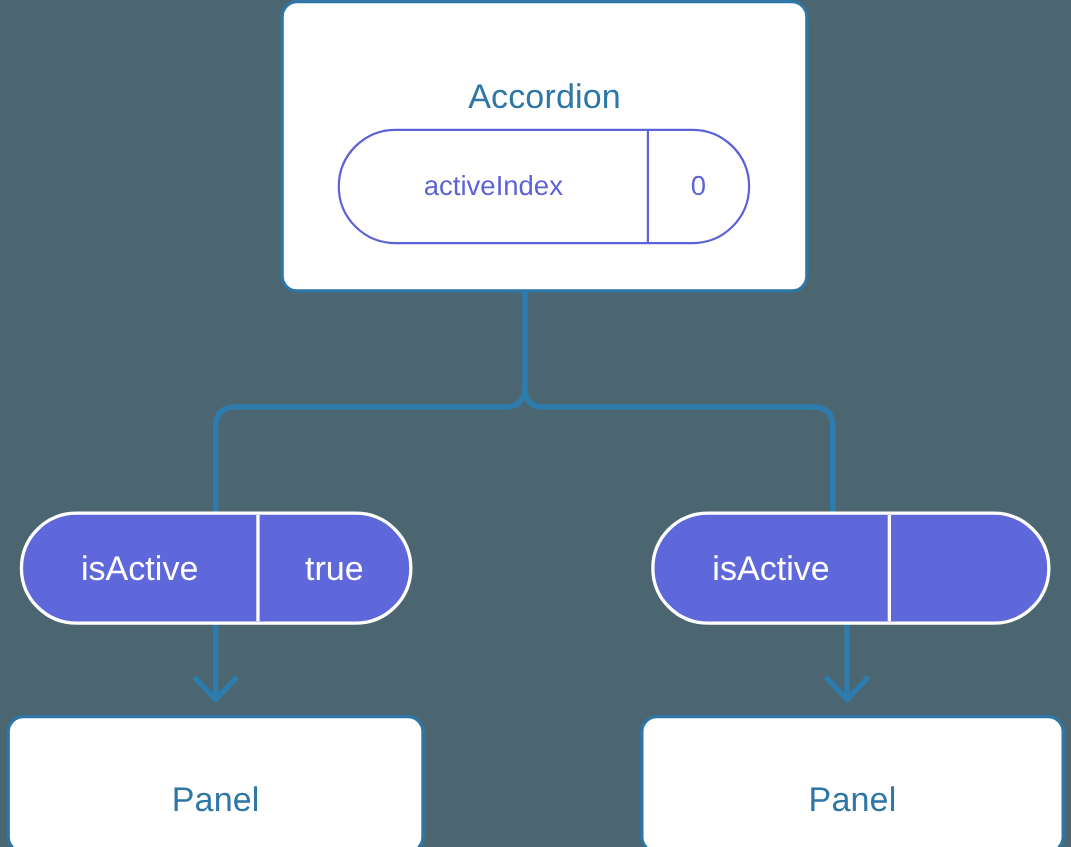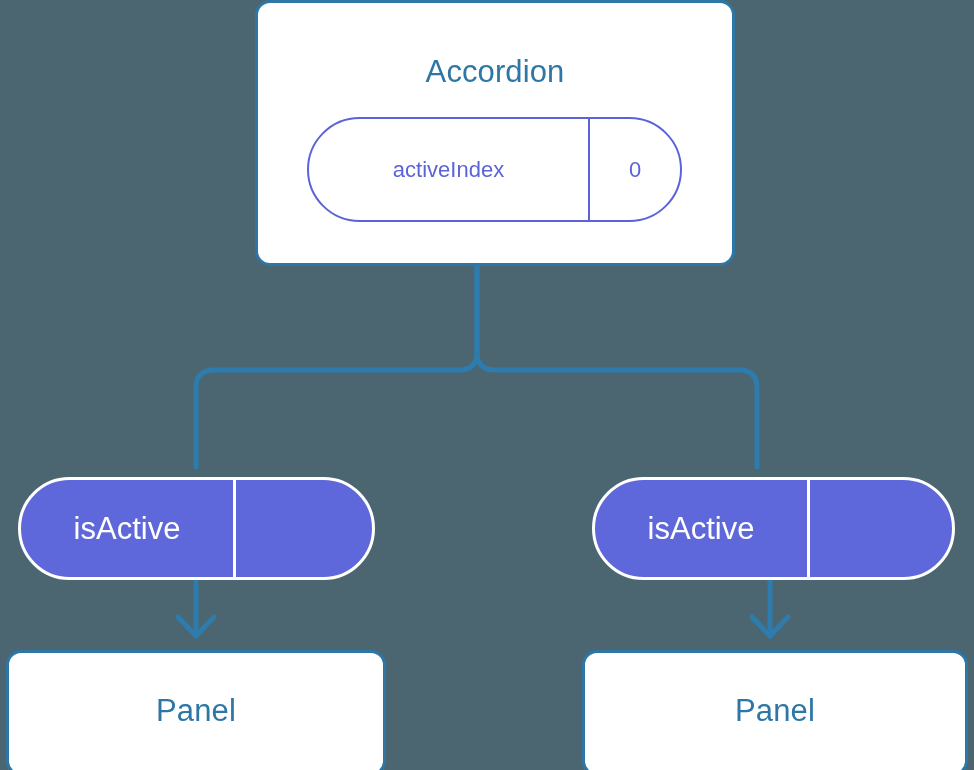--- a/index.html
+++ b/index.html
@@ -42,20 +42,21 @@
   .card-title {
     position: absolute;
     left: 0;
     right: 0;
     text-align: center;
     color: #2d76a6;
     font-size: 31px;
     font-weight: 400;
     letter-spacing: 0.1px;
     white-space: nowrap;
+    margin-top: 16px;
   }
 
   #card-accordion {
     left: 255px;
     top: 0px;
     width: 480px;
     height: 266px;
     border-top-left-radius: 15px;
     border-top-right-radius: 15px;
   }
@@ -95,31 +96,30 @@
     white-space: nowrap;
   }
 
   
   .pill.outline {
     border: 2px solid #5c63d8;
     background: #ffffff;
   }
   .pill.outline .cell {
     color: #5c63d8;
-    font-size: 22px;
+    font-size: 25px;
   }
   .pill.outline .cell.key {
     border-right: 2px solid #5c63d8;
   }
 
   
   .pill.filled {
     border: 3px solid #ffffff;
     background: #5f68db;
-    margin-top: 12px;
   }
   .pill.filled .cell {
     color: #ffffff;
     font-size: 31px;
   }
   .pill.filled .cell.key {
     border-right: 3px solid #ffffff;
   }
 
   #pill-active-index {
@@ -174,20 +174,21 @@
     <div class="card-title">Accordion</div>
   </div>
 
   <div class="pill outline" id="pill-active-index">
     <div class="cell key">activeIndex</div>
     <div class="cell value">0</div>
   </div>
 
   <div class="pill filled" id="pill-isactive-true">
     <div class="cell key">isActive</div>
+    <div class="cell value">true</div>
   </div>
 
   <div class="card" id="card-panel-left">
     <div class="card-title">Panel</div>
   </div>
 
   <div class="pill filled" id="pill-isactive-false">
     <div class="cell key">isActive</div>
   </div>
 

